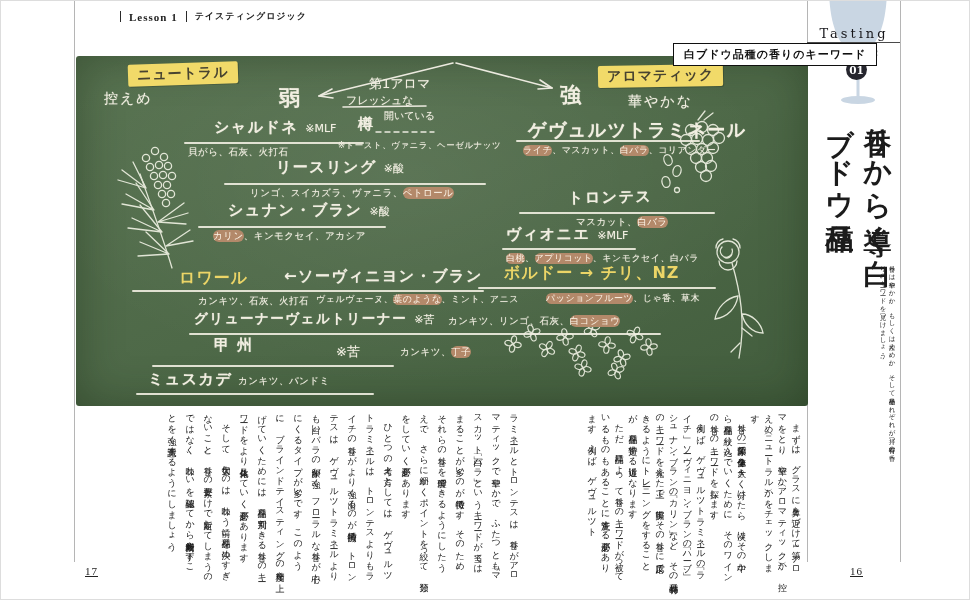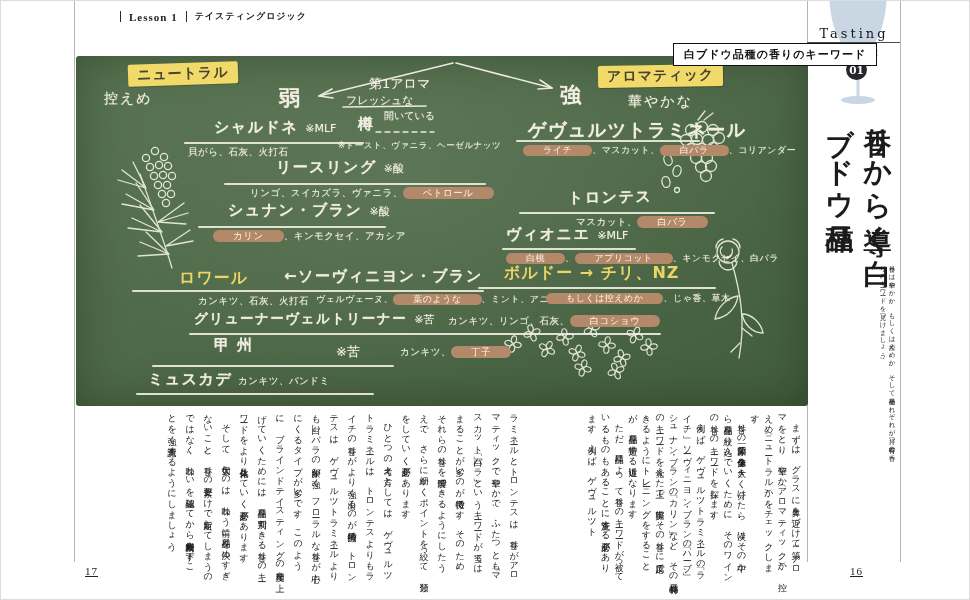--- a/index.html
+++ b/index.html
@@ -29,21 +29,21 @@
   .sub{font-size:14px;letter-spacing:2px;}
   .big{font-size:21px;font-weight:bold;}
   .ylabel{background:var(--highlight-yellow);color:#474330;font-weight:bold;font-size:14px;
           padding:2px 9px;border-radius:2px;letter-spacing:1px;box-shadow:1px 1px 0 rgba(0,0,0,.18);white-space:nowrap;}
   .yname{color:var(--yellow-text);font-size:16px;font-weight:bold;letter-spacing:1px;white-space:nowrap;}
   .vrow{display:flex;align-items:baseline;gap:7px;}
   .vname{font-size:15px;font-weight:bold;letter-spacing:1.5px;}
   .vnote{font-size:11px;}
   .kwline{font-size:9.5px;letter-spacing:.5px;}
   .kwline .kw{white-space:nowrap;}
-  .kwline .kw.hl{background:var(--highlight-tan);color:#fdf5e8;border-radius:7px;padding:0 20px 1px;text-shadow:none;}
+  .kwline .kw.hl{background:var(--highlight-tan);color:#fdf5e8;border-radius:7px;padding:0 0 1px;text-shadow:none;}
   .rule{position:absolute;height:2px;background:rgba(241,238,225,.9);border-radius:2px;}
   .wrapkw{white-space:normal!important;line-height:1.35;}
   
   .glass-svg{position:absolute;left:820px;top:0;}
   .brand{position:absolute;left:806px;width:94px;text-align:center;color:#16161a;
          font-family:"DejaVu Serif",serif;}
   .brand.tasting{top:25px;font-size:13px;letter-spacing:3px;}
   .brand.logic{top:44px;font-size:13px;letter-spacing:4px;}
   .brand-line{position:absolute;left:806px;top:41px;width:93px;height:1px;background:#4a4a4a;}
   .badge{position:absolute;left:845px;top:58px;width:21px;height:21px;border-radius:50%;
@@ -222,21 +222,21 @@
     <div class="chalk kwline" style="left:430px;top:196px;font-size:9px"><span class="kw hl">白桃</span><span class="kw">、</span><span class="kw hl">アプリコット</span><span class="kw">、キンモクセイ、白バラ</span></div>
 
     <div class="yname" style="left:103px;top:212px">ロワール</div>
     <div class="chalk vname" style="left:208px;top:211px;position:absolute">←ソーヴィニヨン・ブラン</div>
     <div class="rule" style="left:56px;top:234px;width:352px"></div>
     <div class="chalk kwline" style="left:122px;top:239px"><span class="kw">カンキツ、石灰、火打石</span></div>
     <div class="chalk kwline" style="left:240px;top:237px;font-size:9px"><span class="kw">ヴェルヴェーヌ、</span><span class="kw hl">葉のような</span><span class="kw">、ミント、アニス</span></div>
 
     <div class="yname" style="left:428px;top:207px">ボルドー → チリ、NZ</div>
     <div class="rule" style="left:402px;top:231px;width:238px"></div>
-    <div class="chalk kwline" style="left:470px;top:236px;font-size:9px"><span class="kw hl">もしくは控えめか</span><span class="kw">、じゃ香、草木</span></div>
+    <div class="chalk kwline" style="left:470px;top:236px;font-size:9px"><span class="kw hl">パッションフルーツ</span><span class="kw">、じゃ香、草木</span></div>
 
     <div class="chalk vrow" style="left:118px;top:254px">
       <span class="vname" style="font-size:13.5px">グリューナーヴェルトリーナー</span>
       <span class="vnote">※苦</span>
     </div>
     <div class="chalk kwline" style="left:372px;top:259px"><span class="kw">カンキツ、リンゴ、石灰、</span><span class="kw hl">白コショウ</span></div>
     <div class="rule" style="left:113px;top:277px;width:472px"></div>
 
     <div class="chalk" style="left:138px;top:280px;font-size:15px;font-weight:bold;letter-spacing:8px">甲州</div>
     <div class="chalk" style="left:260px;top:287px;font-size:13px">※苦</div>

